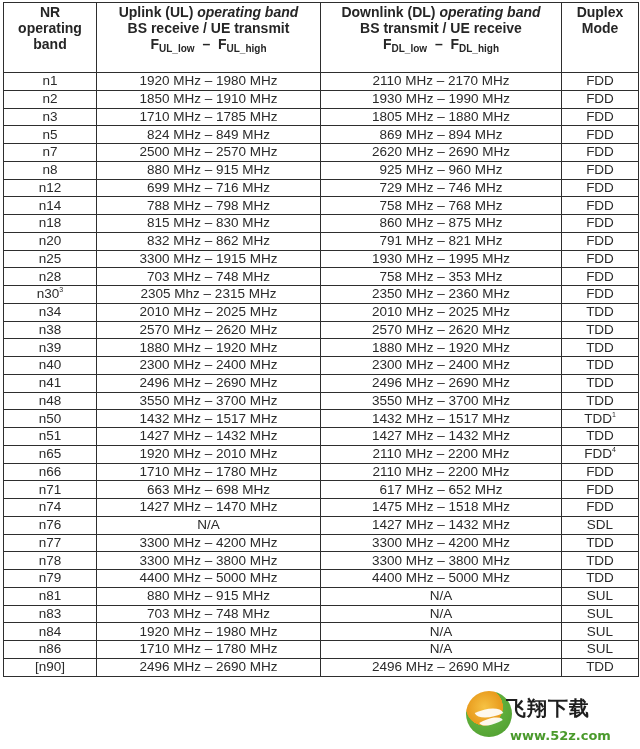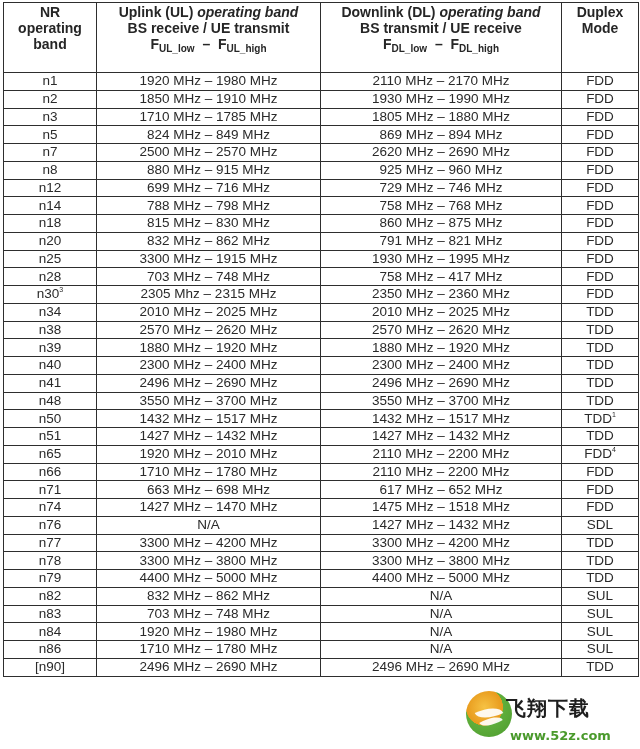--- a/index.html
+++ b/index.html
@@ -215,21 +215,21 @@
         </tr>
         <tr>
           <td><span>n25</span><sup></sup></td>
           <td><span>3300 MHz – 1915 MHz</span></td>
           <td><span>1930 MHz – 1995 MHz</span></td>
           <td><span>FDD</span><sup></sup></td>
         </tr>
         <tr>
           <td><span>n28</span><sup></sup></td>
           <td><span>703 MHz – 748 MHz</span></td>
-          <td><span>758 MHz – 417 MHz</span></td>
+          <td><span>758 MHz – 353 MHz</span></td>
           <td><span>FDD</span><sup></sup></td>
         </tr>
         <tr>
           <td><span>n30</span><sup>3</sup></td>
           <td><span>2305 Mhz – 2315 MHz</span></td>
           <td><span>2350 MHz – 2360 MHz</span></td>
           <td><span>FDD</span><sup></sup></td>
         </tr>
         <tr>
           <td><span>n34</span><sup></sup></td>
@@ -321,22 +321,22 @@
           <td><span>3300 MHz – 3800 MHz</span></td>
           <td><span>TDD</span><sup></sup></td>
         </tr>
         <tr>
           <td><span>n79</span><sup></sup></td>
           <td><span>4400 MHz – 5000 MHz</span></td>
           <td><span>4400 MHz – 5000 MHz</span></td>
           <td><span>TDD</span><sup></sup></td>
         </tr>
         <tr>
-          <td><span>n82</span><sup></sup></td>
-          <td><span>832 MHz – 862 MHz</span></td>
+          <td><span>n81</span><sup></sup></td>
+          <td><span>880 MHz – 915 MHz</span></td>
           <td><span>N/A</span></td>
           <td><span>SUL</span><sup></sup></td>
         </tr>
         <tr>
           <td><span>n83</span><sup></sup></td>
           <td><span>703 MHz – 748 MHz</span></td>
           <td><span>N/A</span></td>
           <td><span>SUL</span><sup></sup></td>
         </tr>
         <tr>

